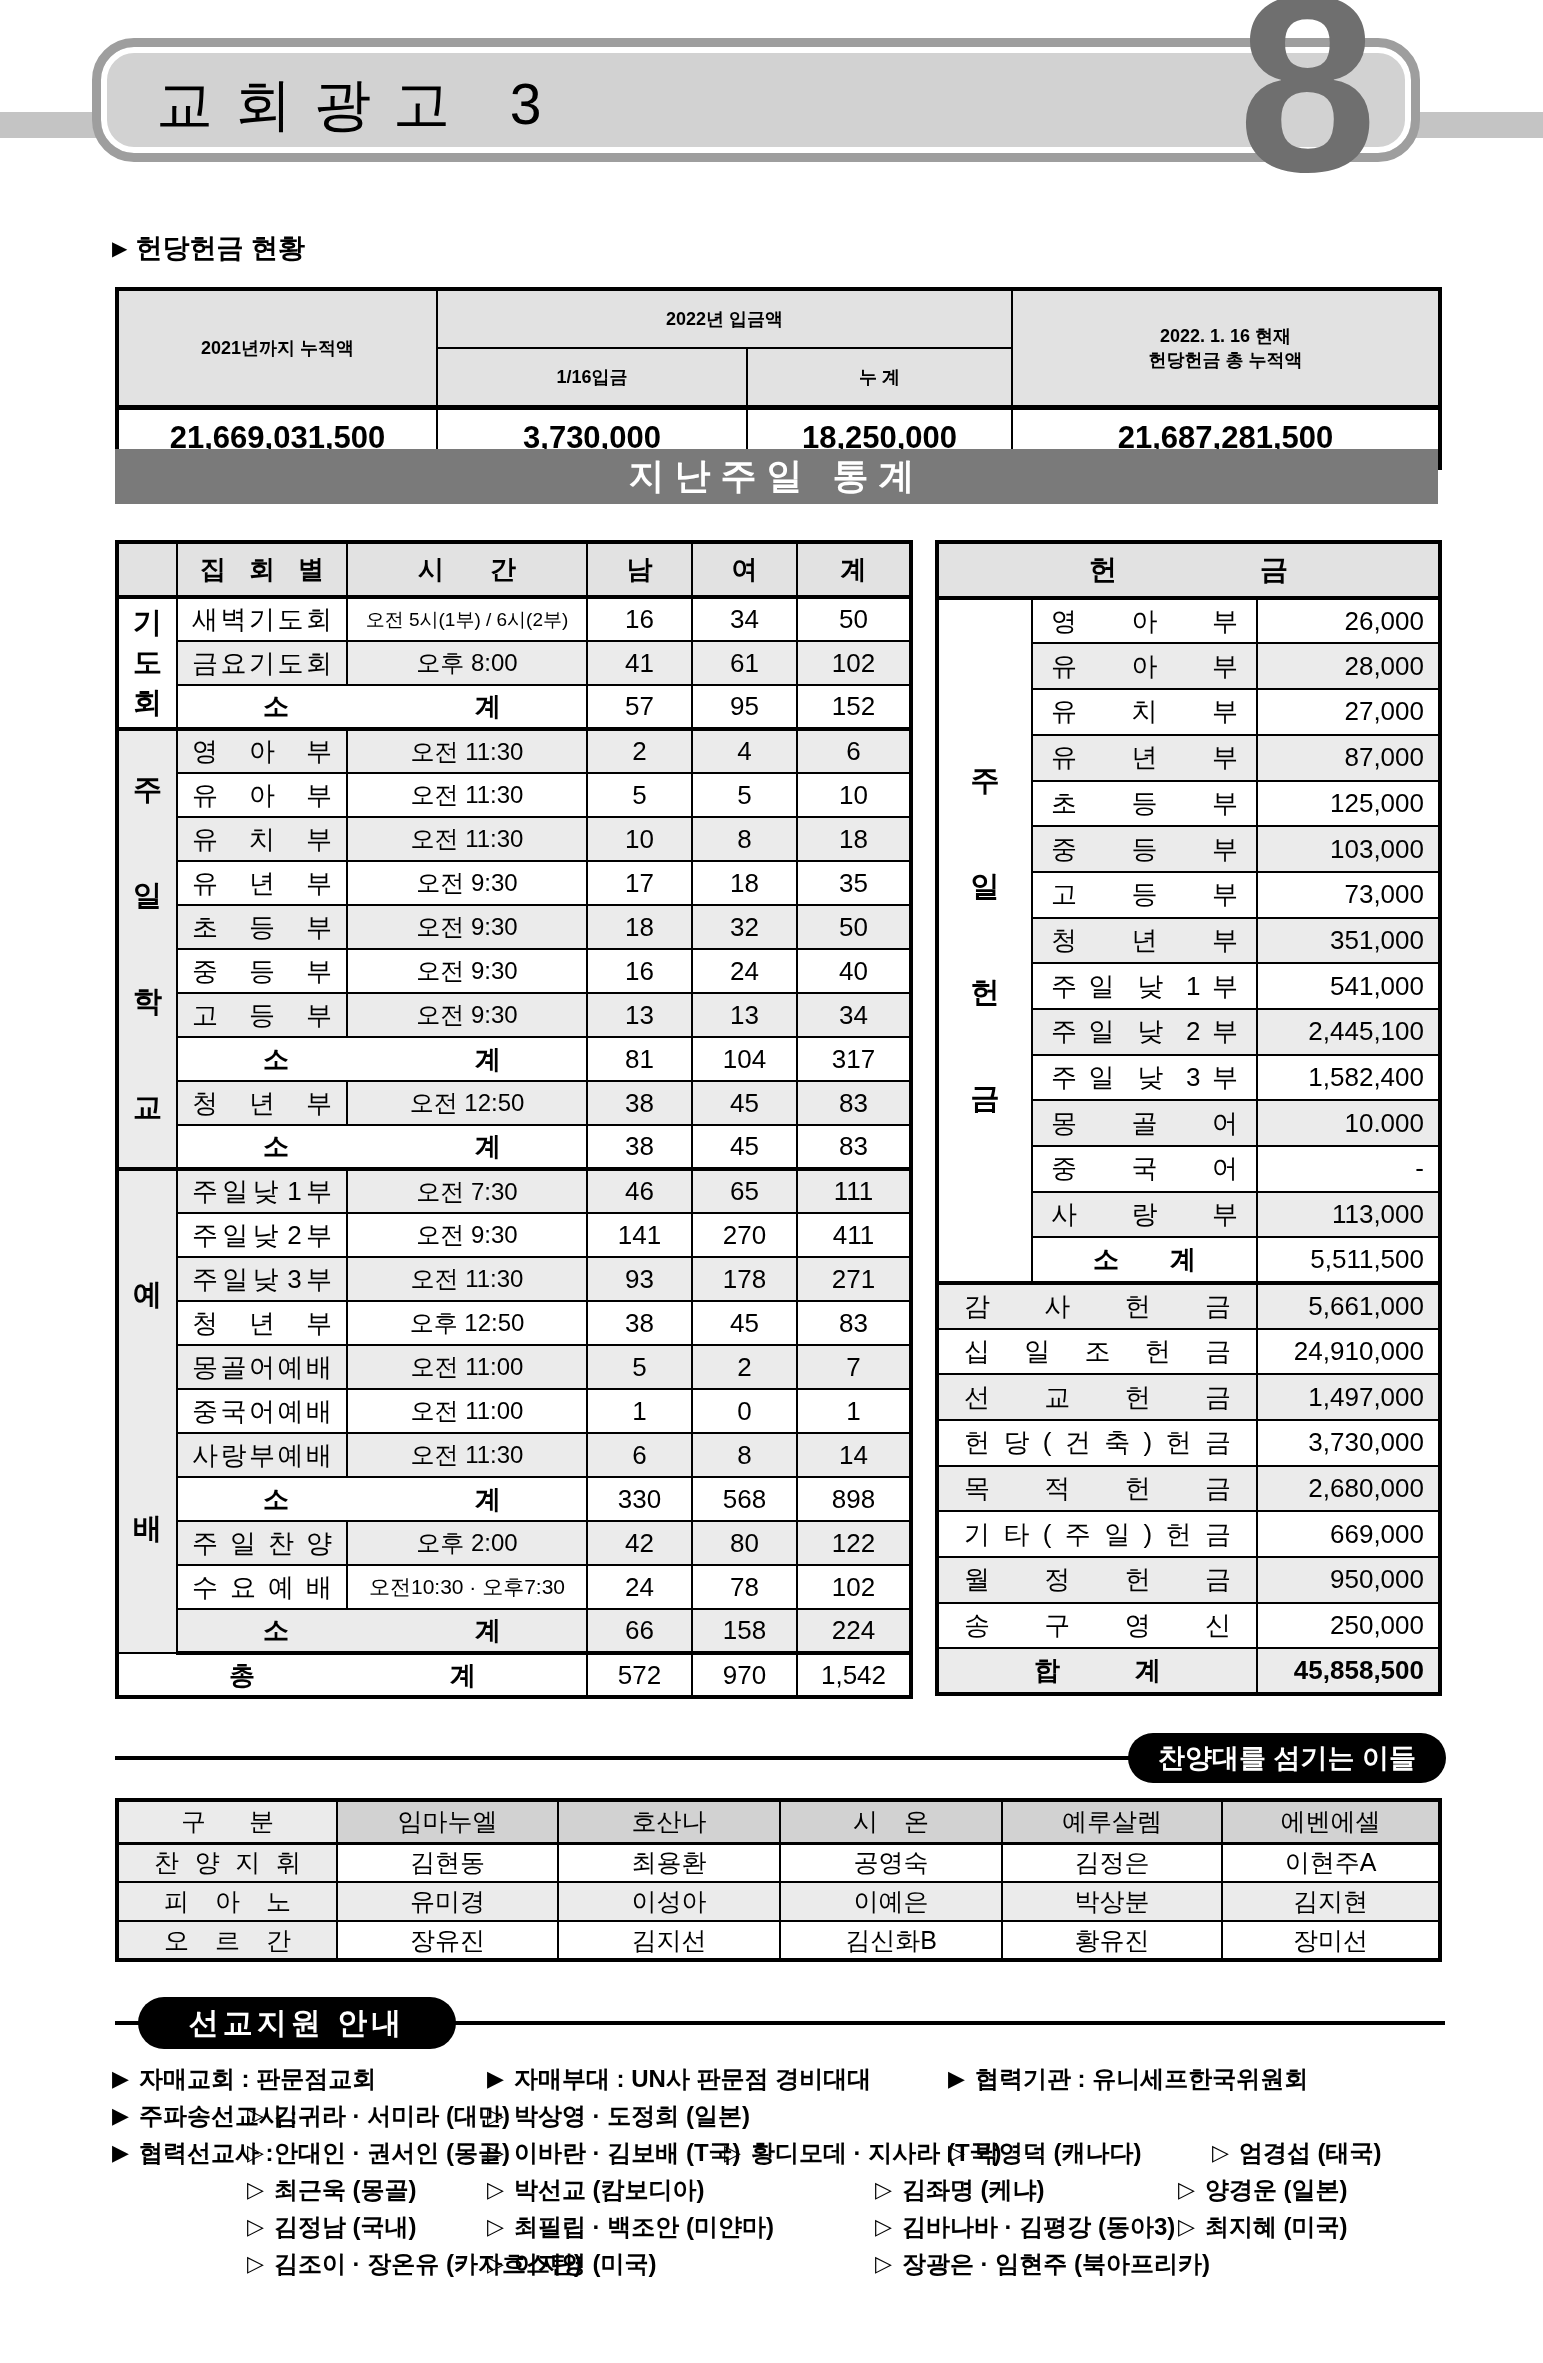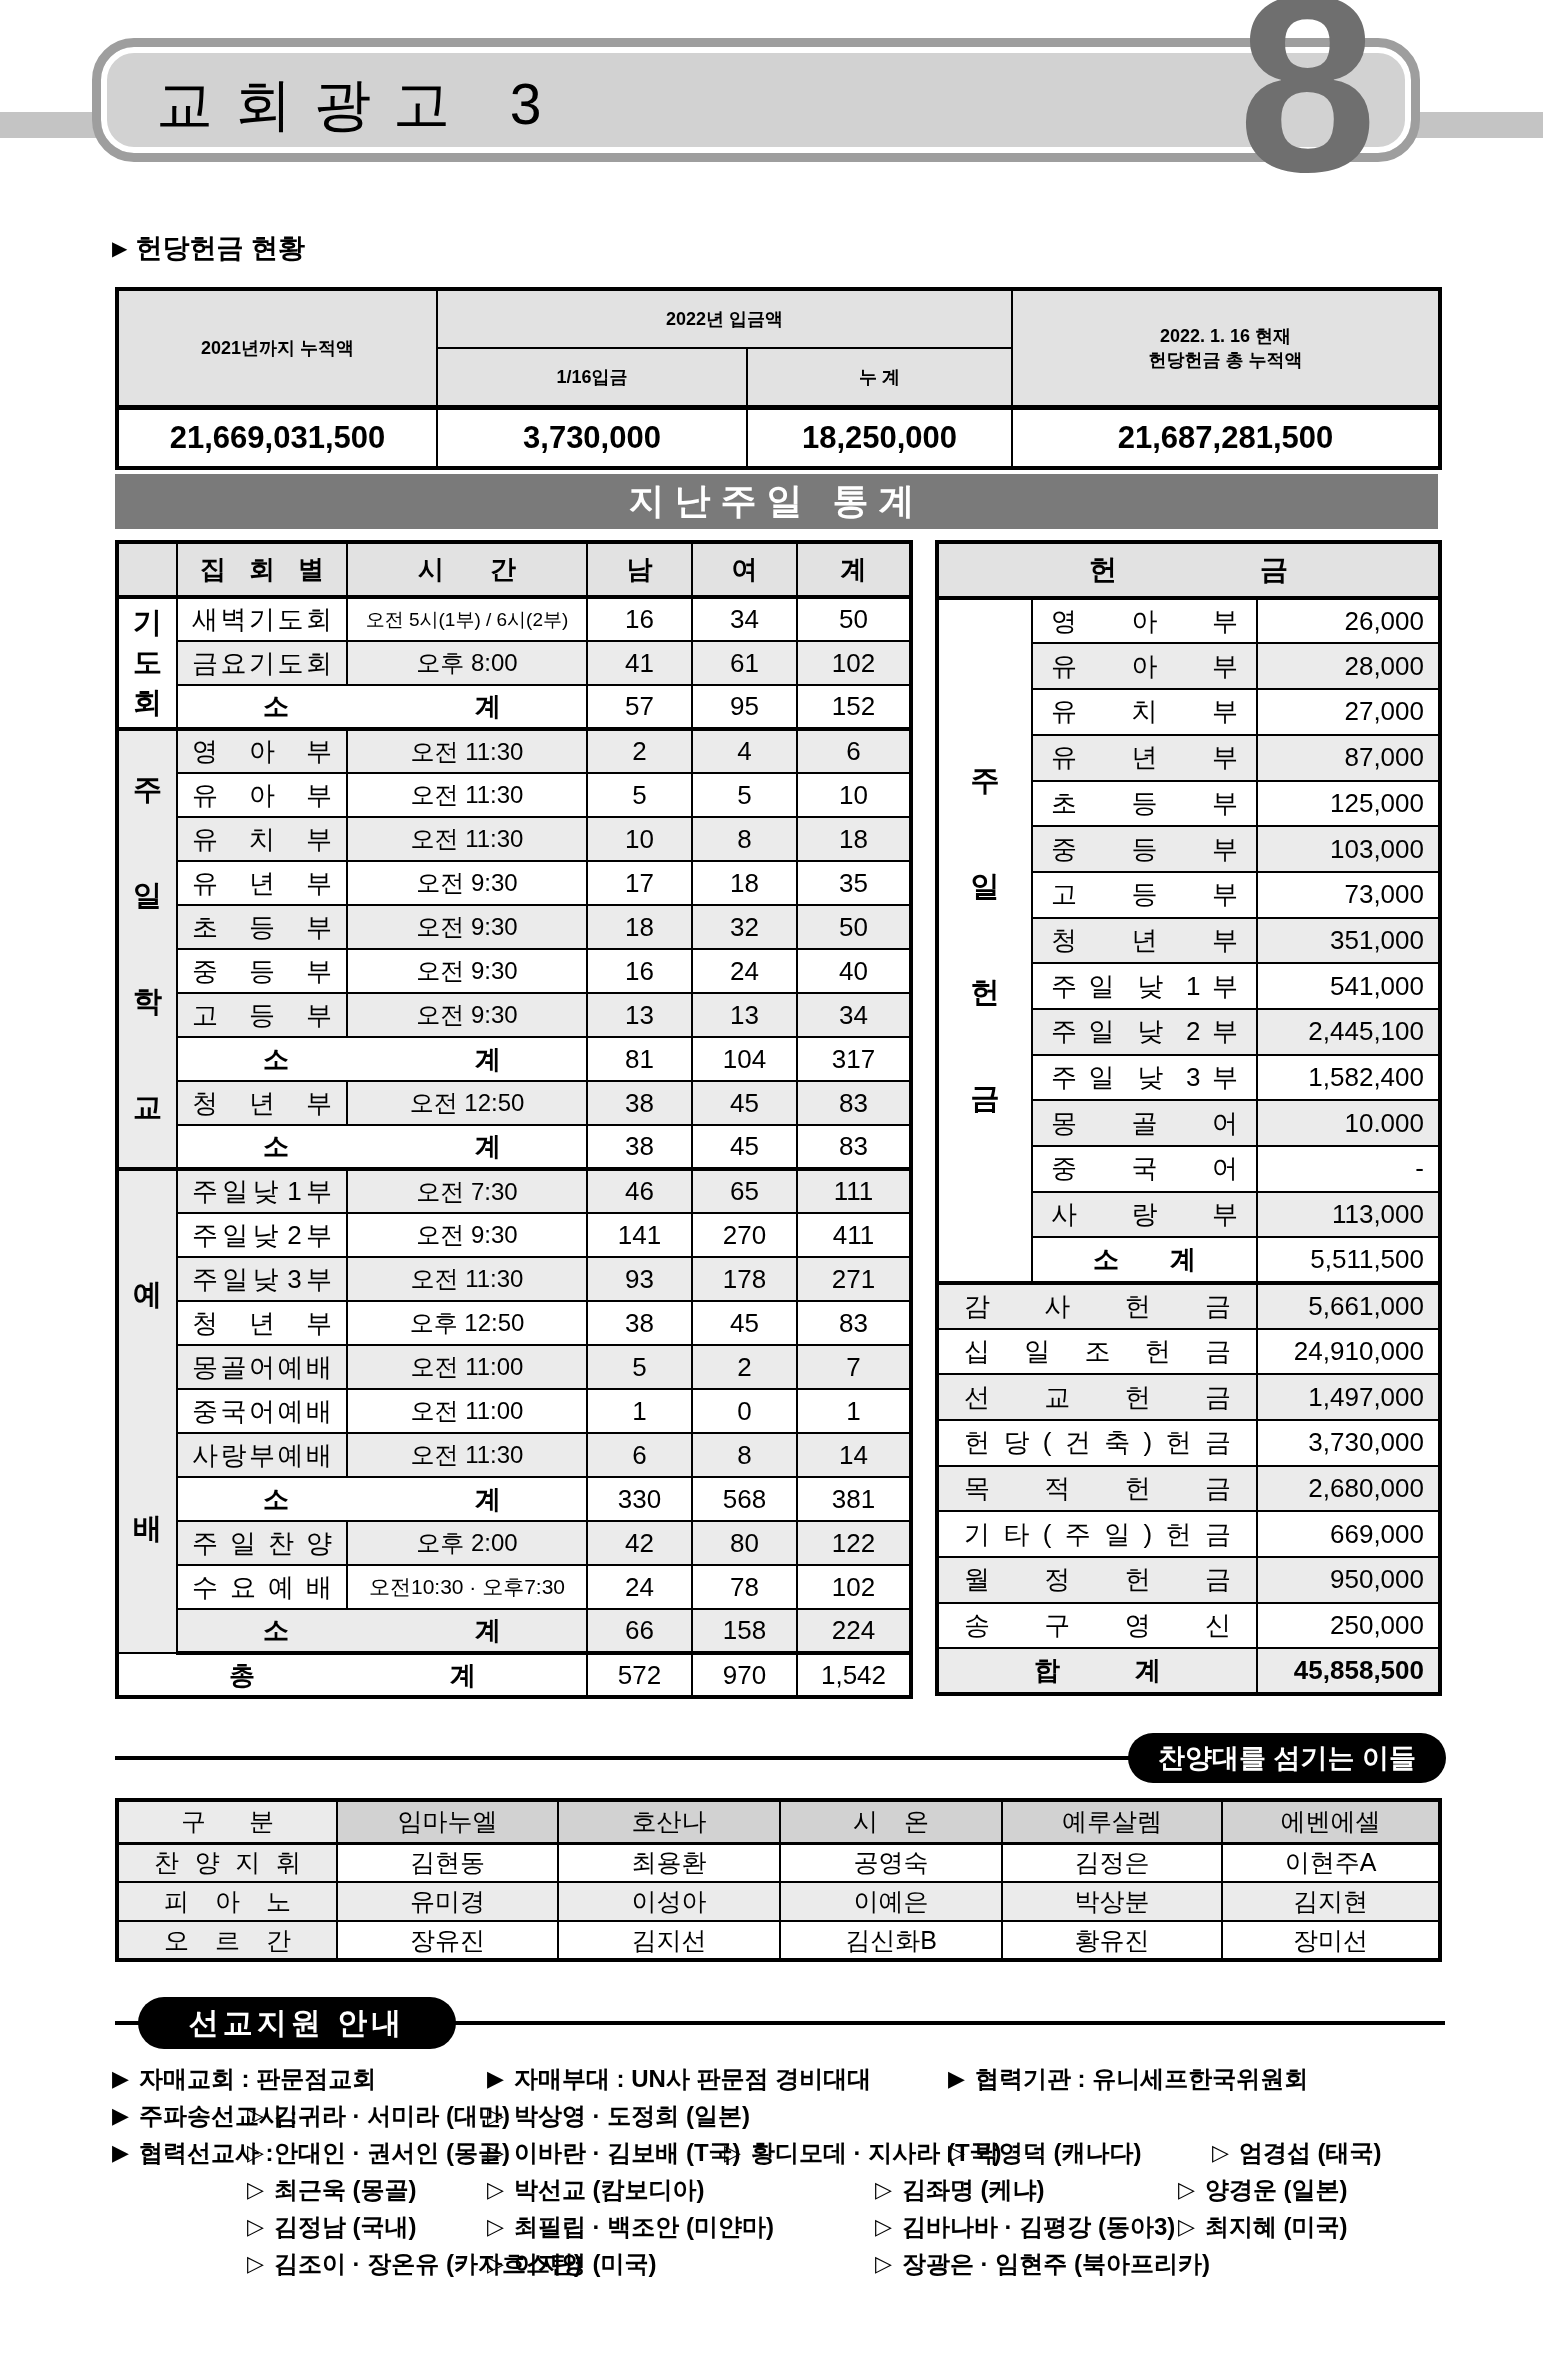--- a/index.html
+++ b/index.html
@@ -37,21 +37,21 @@
   .vc{height:672px;justify-content:center;gap:66px;}
 
   
   #t1{left:115px;top:287px;width:1323px;height:168px;border:4px solid #000;}
   #t1 td{font-weight:bold;font-size:18px;height:56px;}
   #t1 tr.hdr td{background:#e2e2e2;}
   #t1 .bb5{border-bottom:5px solid #000;}
   #t1 tr.vals td{font-size:31px;background:#fff;}
 
   
-  #statsbar{position:absolute;left:115px;top:474px;width:1323px;height:55px;background:#7a7a7a;
+  #statsbar{position:absolute;left:115px;top:449px;width:1323px;height:55px;background:#7a7a7a;
             color:#fff;font-size:36px;font-weight:bold;letter-spacing:10px;
             display:flex;align-items:center;justify-content:center;}
 
   
   #tleft{left:115px;top:540px;width:794px;height:1156px;border:4px solid #000;}
   #tleft tr{height:44px;}
   #tleft tr.hdr{height:55px;}
   #tleft tr.hdr td{background:#e2e2e2;font-weight:bold;border-bottom:4px solid #000;}
   #tleft td.time{font-size:24px;}
   .t-sm{font-size:19px !important;}
@@ -459,21 +459,21 @@
         </tr>
     <tr>
           <td colspan="2">
             <div class="sp p85 bold">
               <span>소</span>
               <span>계</span>
             </div>
           </td>
           <td>330</td>
           <td>568</td>
-          <td>381</td>
+          <td>898</td>
         </tr>
     <tr class="g">
           <td>
             <div class="sp">
               <span>주</span>
               <span>일</span>
               <span>찬</span>
               <span>양</span>
             </div>
           </td>

